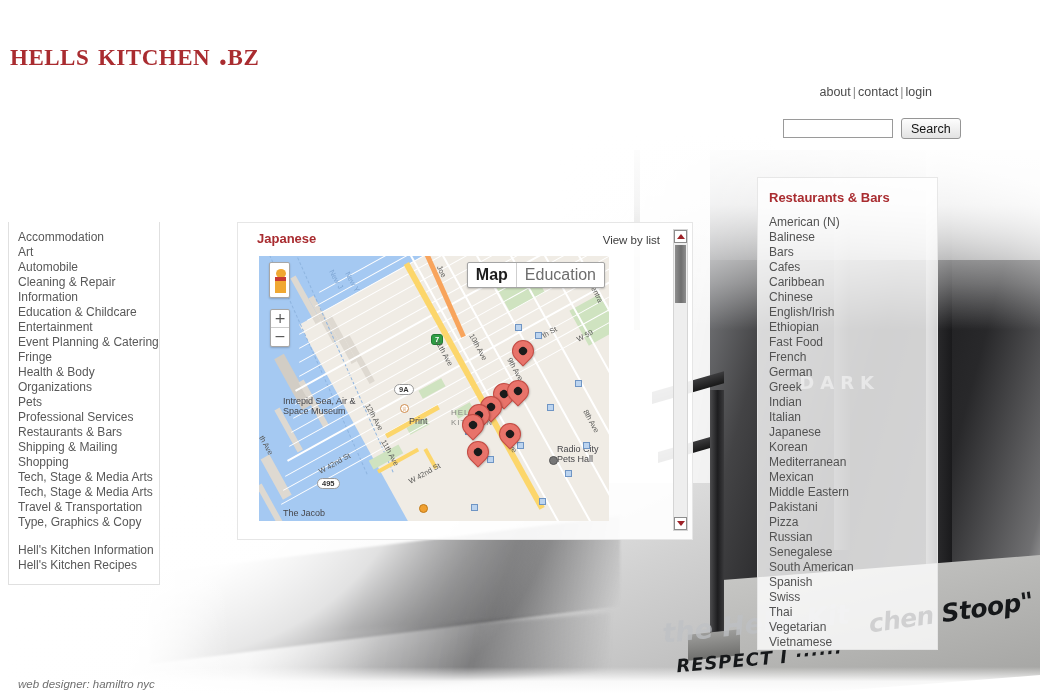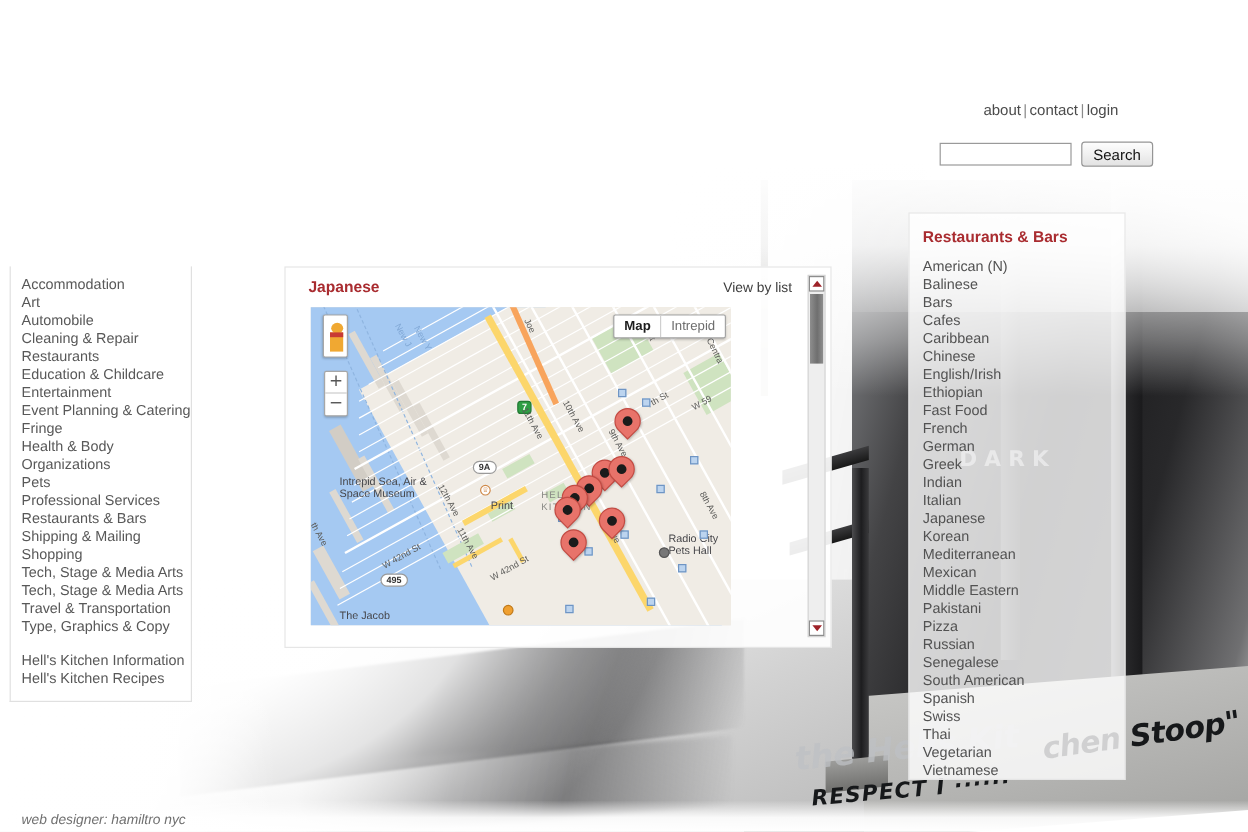--- a/index.html
+++ b/index.html
@@ -452,21 +452,21 @@
   #maptype-control {
     position: absolute; right: 4px; top: 6px;
     display: flex;
     background: #fff;
     border: 1px solid #a4a4a4;
     box-shadow: 0 1px 2px rgba(0,0,0,0.2);
     border-radius: 2px;
     overflow: hidden;
   }
   #maptype-control span {
-    font-size: 11px;
+    font-size: 16px;
     padding: 3px 8px;
     color: #6d6d6d;
     cursor: pointer;
   }
   #maptype-control .active {
     color: #1d1d1d; font-weight: bold;
     border-right: 1px solid #cfcfcf;
   }
 
   
@@ -558,36 +558,37 @@
 
     <div class="bg-layer bg-fade-top"></div>
     <div class="bg-layer bg-fade-topright"></div>
     <div class="bg-layer bg-fade-left"></div>
     <div class="bg-layer bg-fade-leftedge"></div>
     <div class="bg-layer bg-fade-bottom"></div>
   </div>
 
   <div id="content">
 
+    <h1 id="site-title">Hells Kitchen .bz</h1>
 
     <div id="topnav">
       <a href="#">about</a><span class="sep">|</span><a href="#">contact</a><span class="sep">|</span><a href="#">login</a>
     </div>
 
     <div id="search-area">
       <input id="search-input" type="text" placeholder="" style="">
       <button id="search-button">Search</button>
     </div>
 
     <nav id="left-sidebar">
       <a class="cat-link" href="#">Accommodation</a>
       <a class="cat-link" href="#">Art</a>
       <a class="cat-link" href="#">Automobile</a>
       <a class="cat-link" href="#">Cleaning &amp; Repair</a>
-      <a class="cat-link" href="#">Restaurants</a>
+      <a class="cat-link" href="#">Information</a>
       <a class="cat-link" href="#">Education &amp; Childcare</a>
       <a class="cat-link" href="#">Entertainment</a>
       <a class="cat-link" href="#">Event Planning &amp; Catering</a>
       <a class="cat-link" href="#">Fringe</a>
       <a class="cat-link" href="#">Health &amp; Body</a>
       <a class="cat-link" href="#">Organizations</a>
       <a class="cat-link" href="#">Pets</a>
       <a class="cat-link" href="#">Professional Services</a>
       <a class="cat-link" href="#">Restaurants &amp; Bars</a>
       <a class="cat-link" href="#">Shipping &amp; Mailing</a>
@@ -722,21 +723,21 @@
           <div class="scarf"></div>
         </div>
 
         <div id="zoom-control">
           <div id="zoom-in">+</div>
           <div id="zoom-out">−</div>
         </div>
 
         <div id="maptype-control">
           <span class="active">Map</span>
-          <span>Intrepid</span>
+          <span>Education</span>
         </div>
       </div>
 
       <div id="panel-scrollbar">
         <div class="sb-arrow" id="sb-up">
             <span class="sb-tri"></span>
           </div>
         <div id="sb-thumb"></div>
         <div class="sb-arrow" id="sb-down">
             <span class="sb-tri"></span>

